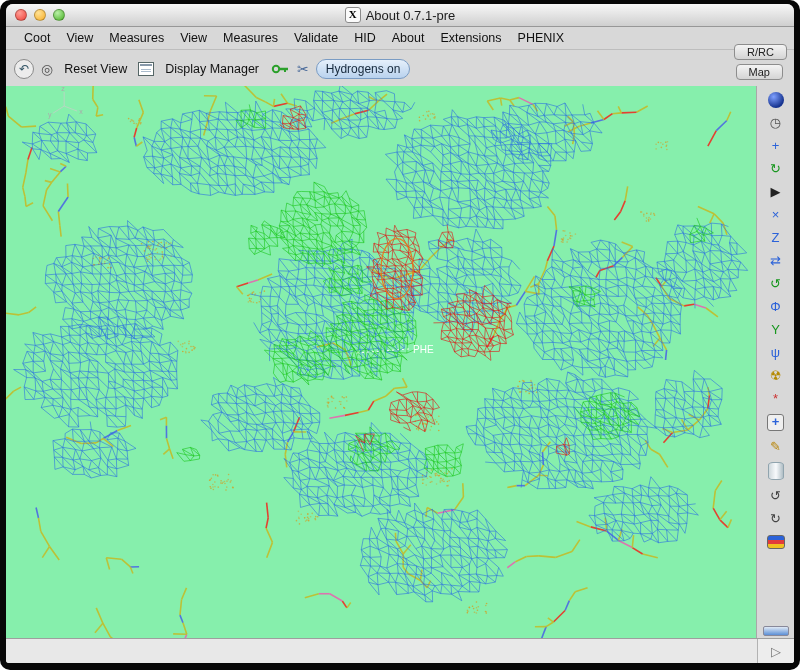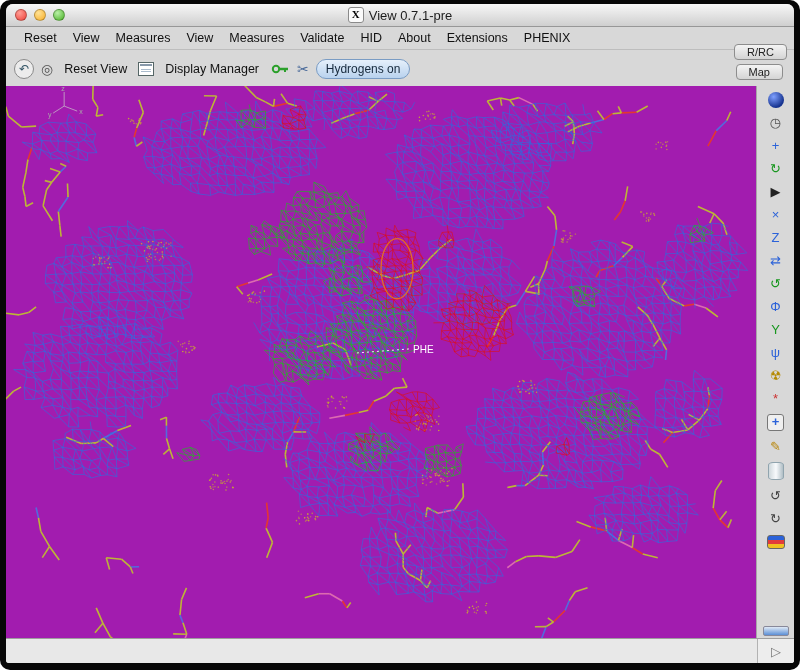--- a/index.html
+++ b/index.html
@@ -35,21 +35,21 @@
   .scissors{font-size:14px;color:#4a6a9a;}
   .pill{background:linear-gradient(#e6f0fb,#b9d2ee);border:1px solid #7a9cc4;border-radius:10px;
         padding:2px 9px;font-size:12px;color:#16293c;white-space:nowrap;}
   
   .mini-btn{position:absolute;background:linear-gradient(#f4f4f4,#d4d4d4);border:1px solid #8d8d8d;
             border-radius:4px;font-size:11px;color:#222;padding:1px 12px;z-index:5;}
   .rrc{top:40px;right:7px;}
   .mapb{top:60px;right:11px;}
   
   .main{position:absolute;top:82px;left:0;right:0;bottom:24px;display:flex;}
-  .viewport{flex:1;background:#a21caf;position:relative;overflow:hidden;}
+  .viewport{flex:1;background:#86efac;position:relative;overflow:hidden;}
   .viewport svg{display:block;width:100%;height:100%;}
   .sidebar{width:37px;background:#d8d8d8;border-left:1px solid #a8a8a8;display:flex;
            flex-direction:column;align-items:center;padding-top:4px;gap:2px;overflow:hidden;}
   .sb-icon{width:20px;height:21px;line-height:21px;text-align:center;font-size:13px;border-radius:3px;}
   .sb-sphere{width:16px;height:16px;margin:2px;border-radius:50%;
              background:radial-gradient(circle at 35% 30%,#7fa0ff,#16338f 70%);}
   .sb-boxplus{width:15px;height:15px;line-height:14px;border:1px solid #777;background:#efefef;
               color:#2b62d9;font-weight:bold;margin:3px;}
   .sb-cylinder{width:14px;height:16px;margin:3px;border:1px solid #90a4ae;border-radius:5px/3px;
                background:linear-gradient(90deg,#cfd8dc,#f8fafc,#b0bec5);}
@@ -71,26 +71,26 @@
   <div class="window">
 
     <div class="titlebar">
       <div class="lights">
         <div class="light r"></div>
         <div class="light y"></div>
         <div class="light g"></div>
       </div>
       <div class="title">
         <span class="xicon">X</span>
-        <span>View 0.7.1-pre</span>
+        <span>About 0.7.1-pre</span>
       </div>
     </div>
 
     <div class="menubar">
-      <span class="menu-item">Reset</span>
+      <span class="menu-item">Coot</span>
       <span class="menu-item">View</span>
       <span class="menu-item">Measures</span>
       <span class="menu-item">View</span>
       <span class="menu-item">Measures</span>
       <span class="menu-item">Validate</span>
       <span class="menu-item">HID</span>
       <span class="menu-item">About</span>
       <span class="menu-item">Extensions</span>
       <span class="menu-item">PHENIX</span>
     </div>

